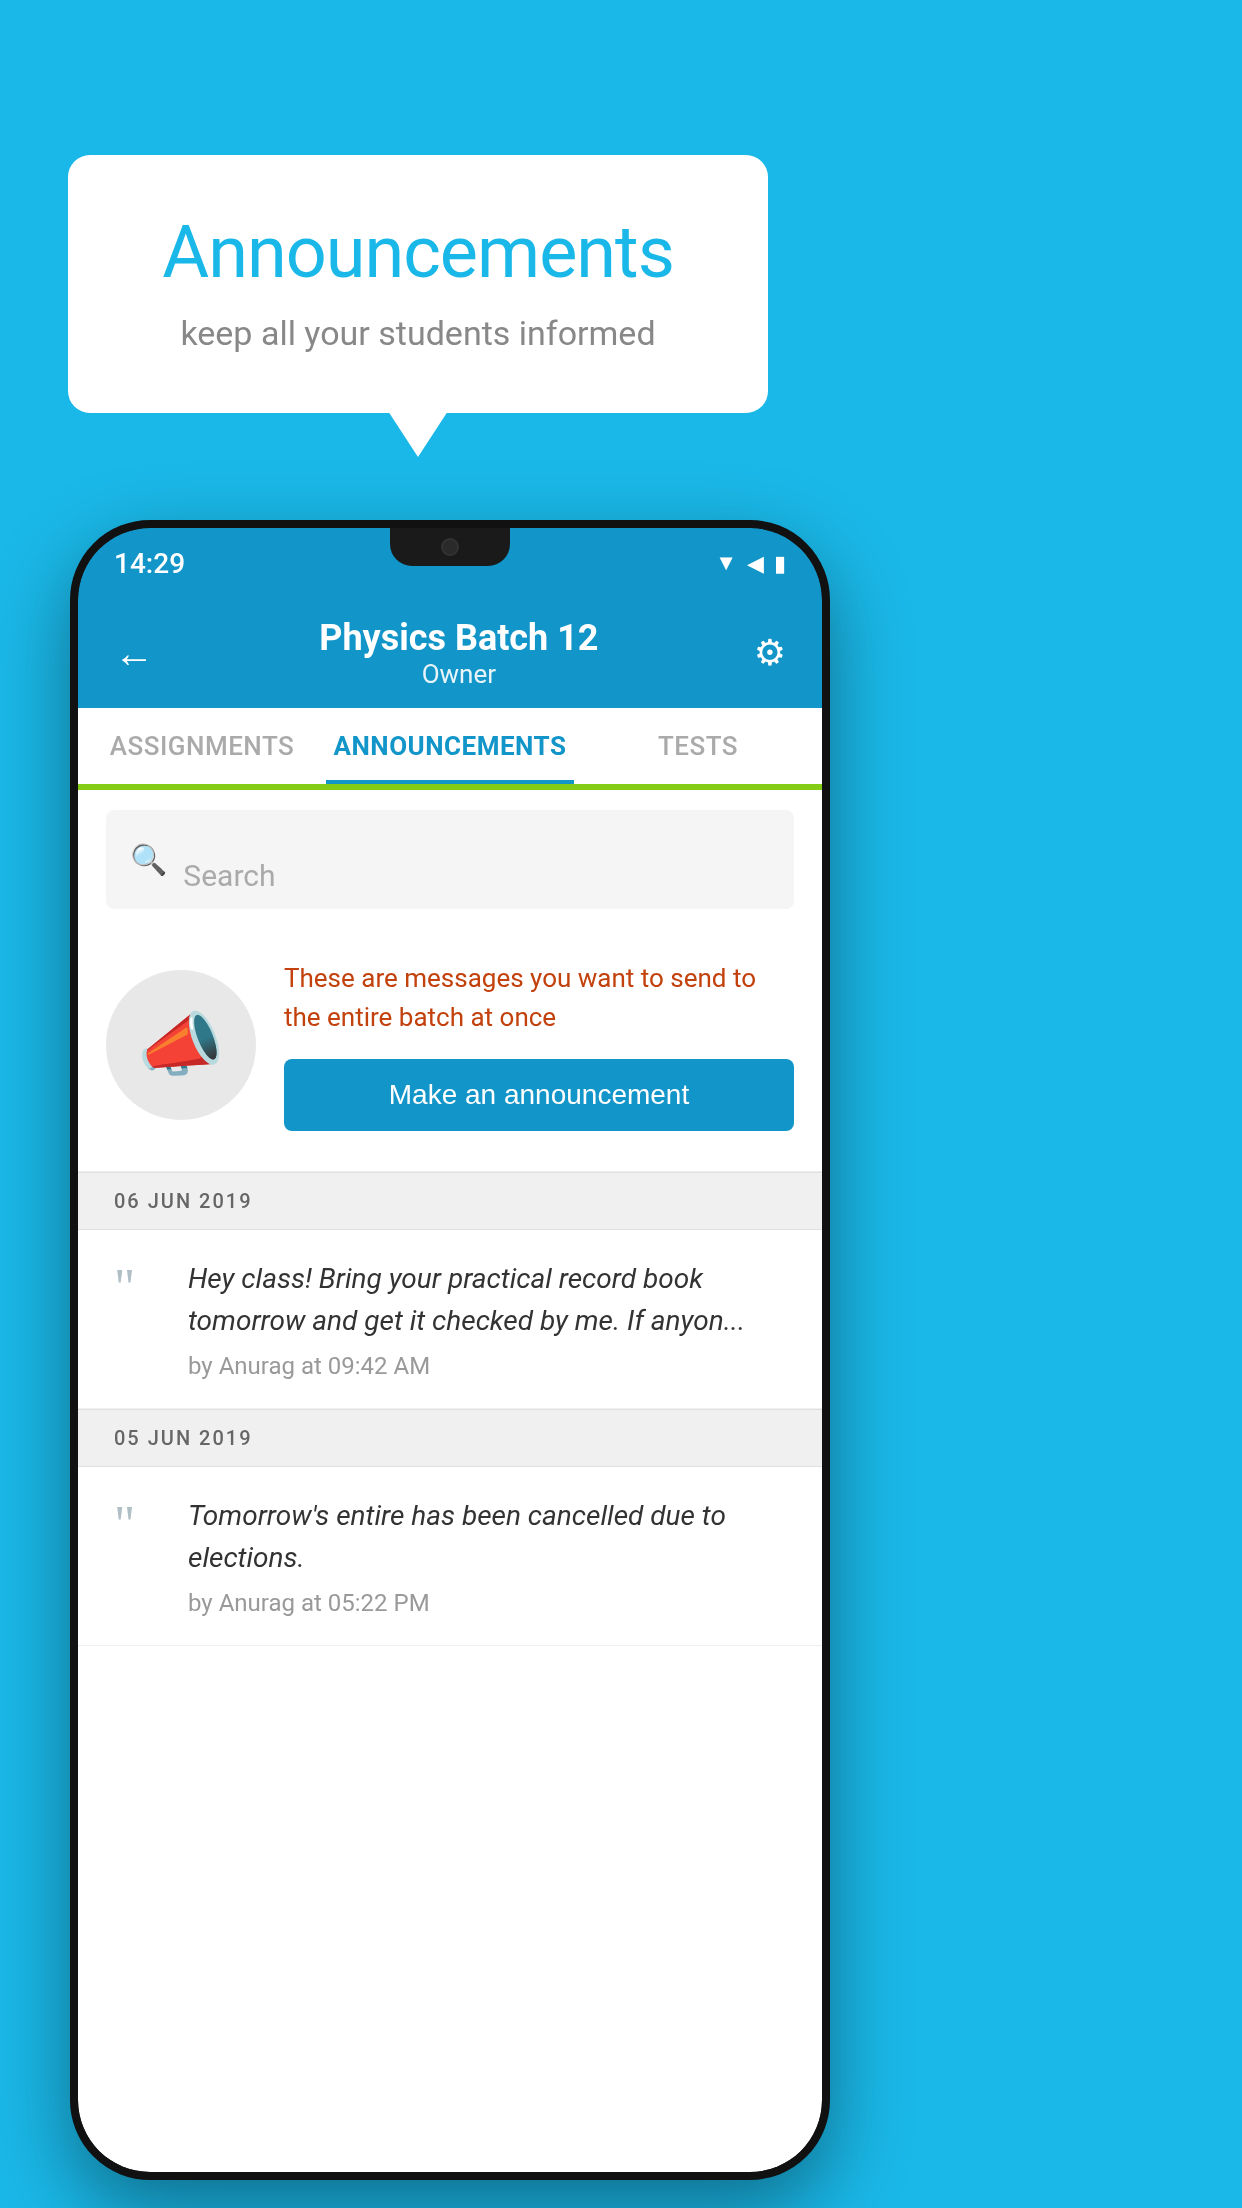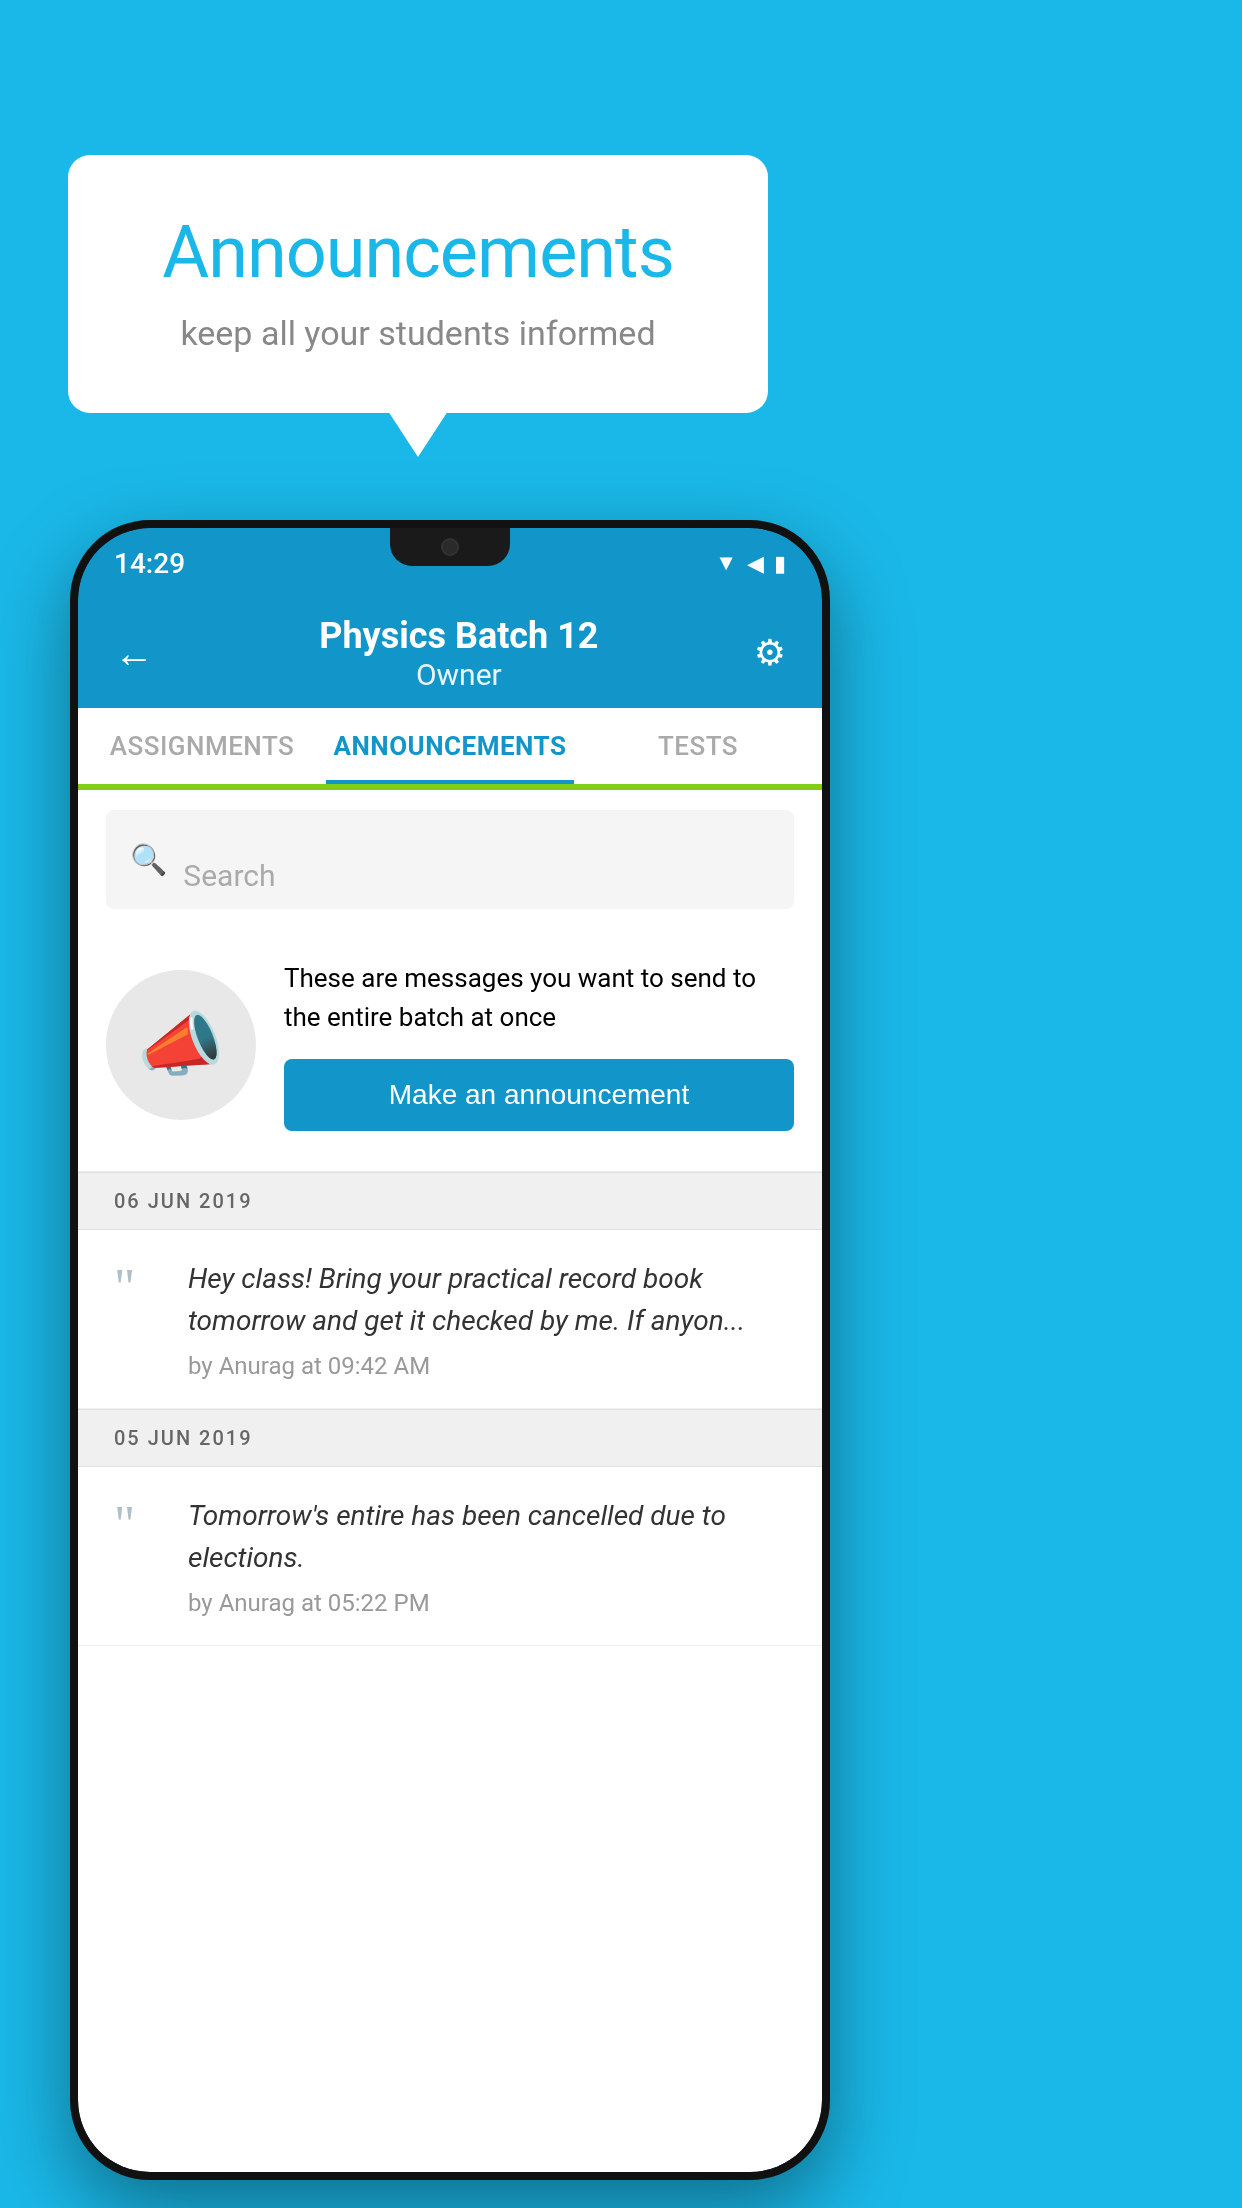--- a/index.html
+++ b/index.html
@@ -143,21 +143,21 @@
     }
 
     .header-title {
       color: white;
       font-size: 36px;
       font-weight: 700;
     }
 
     .header-subtitle {
       color: rgba(255,255,255,0.9);
-      font-size: 30px;
+      font-size: 26px;
       font-weight: 400;
     }
 
     .header-gear {
       color: white;
       font-size: 36px;
       cursor: pointer;
     }
 
     
@@ -255,21 +255,21 @@
       font-size: 70px;
       color: #607d8b;
     }
 
     .promo-text-area {
       flex: 1;
     }
 
     .promo-description {
       font-size: 26px;
-      color: #000000;
+      color: #c2410c;
       line-height: 1.5;
       margin-bottom: 22px;
     }
 
     .make-announcement-btn {
       background: #1295c8;
       color: white;
       border: none;
       border-radius: 8px;
       padding: 20px 32px;

